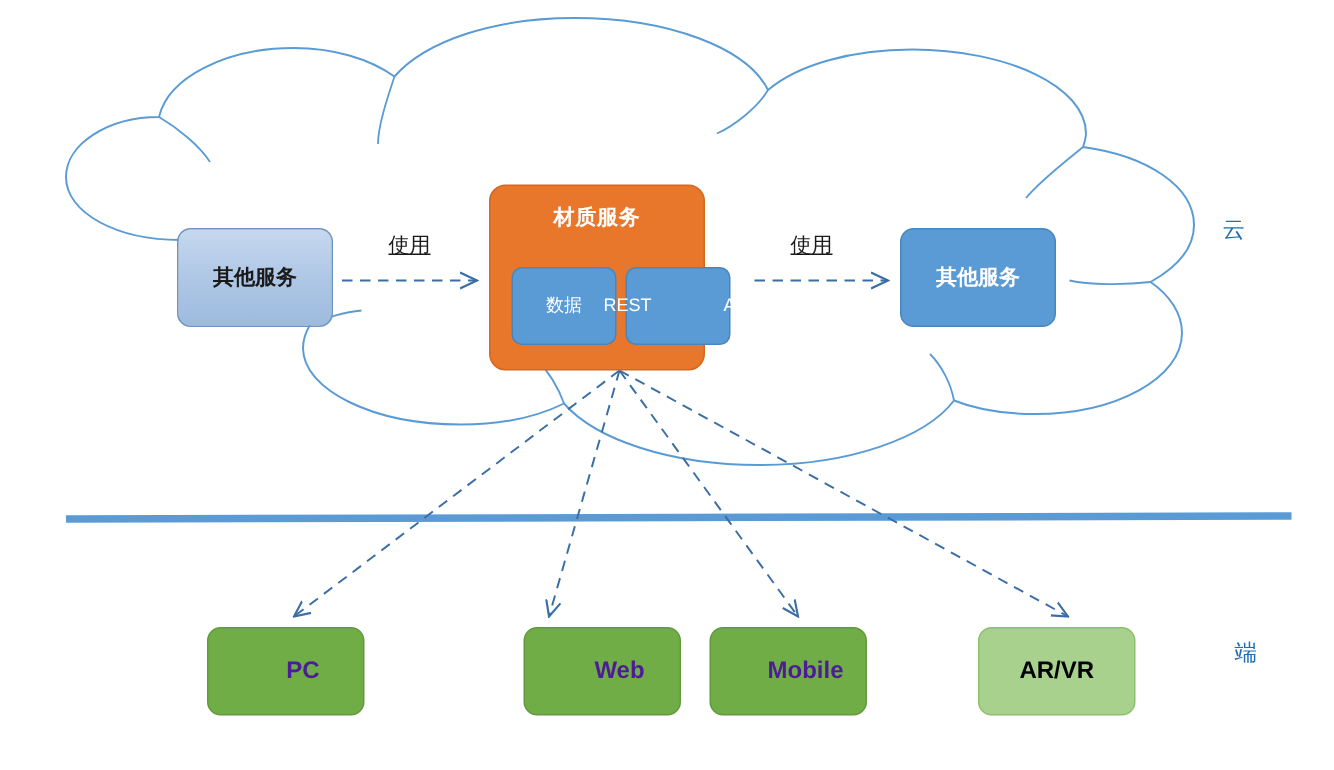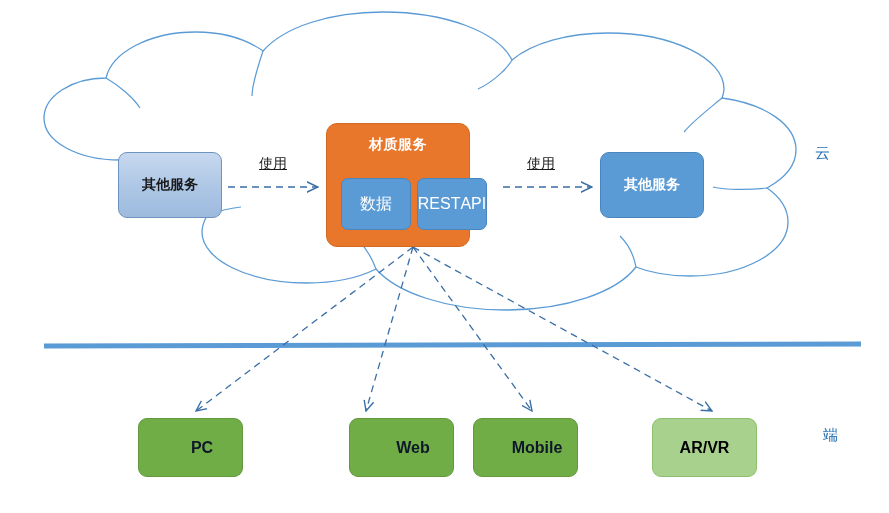--- a/index.html
+++ b/index.html
@@ -84,53 +84,54 @@
     font-weight: bold;
     letter-spacing: 0.5px;
   }
   .sub-box {
     position: absolute;
     box-sizing: border-box;
     border-radius: 7px;
     border: 1px solid #4a86bd;
     background: #5b9bd5;
     color: #ffffff;
-    font-size: 16px;
+    font-size: 12px;
     display: flex;
     align-items: center;
     justify-content: center;
     text-align: center;
     line-height: 1.15;
   }
   .sub-data {
     left: 14px;
     top: 54px;
     width: 70px;
     height: 52px;
   }
   .sub-rest {
     left: 90px;
     top: 54px;
     width: 70px;
     height: 52px;
+    gap: 24px;
   }
 
   
   .box-client {
     top: 418px;
     width: 105px;
     height: 59px;
     border-radius: 9px;
     font-size: 16px;
     font-weight: bold;
   }
   .client-solid {
     border: 1px solid #62993e;
     background: #70ad47;
-    color: #0f172a;
+    color: #4c1d95;
     padding-left: 23px;
   }
   .client-light {
     border: 1px solid #8cc06c;
     background: #a9d18e;
     color: #000000;
   }
   .client-0 { left: 138px; }
   .client-1 { left: 309px; margin-left: 40px; }
   .client-2 { left: 473px; }

